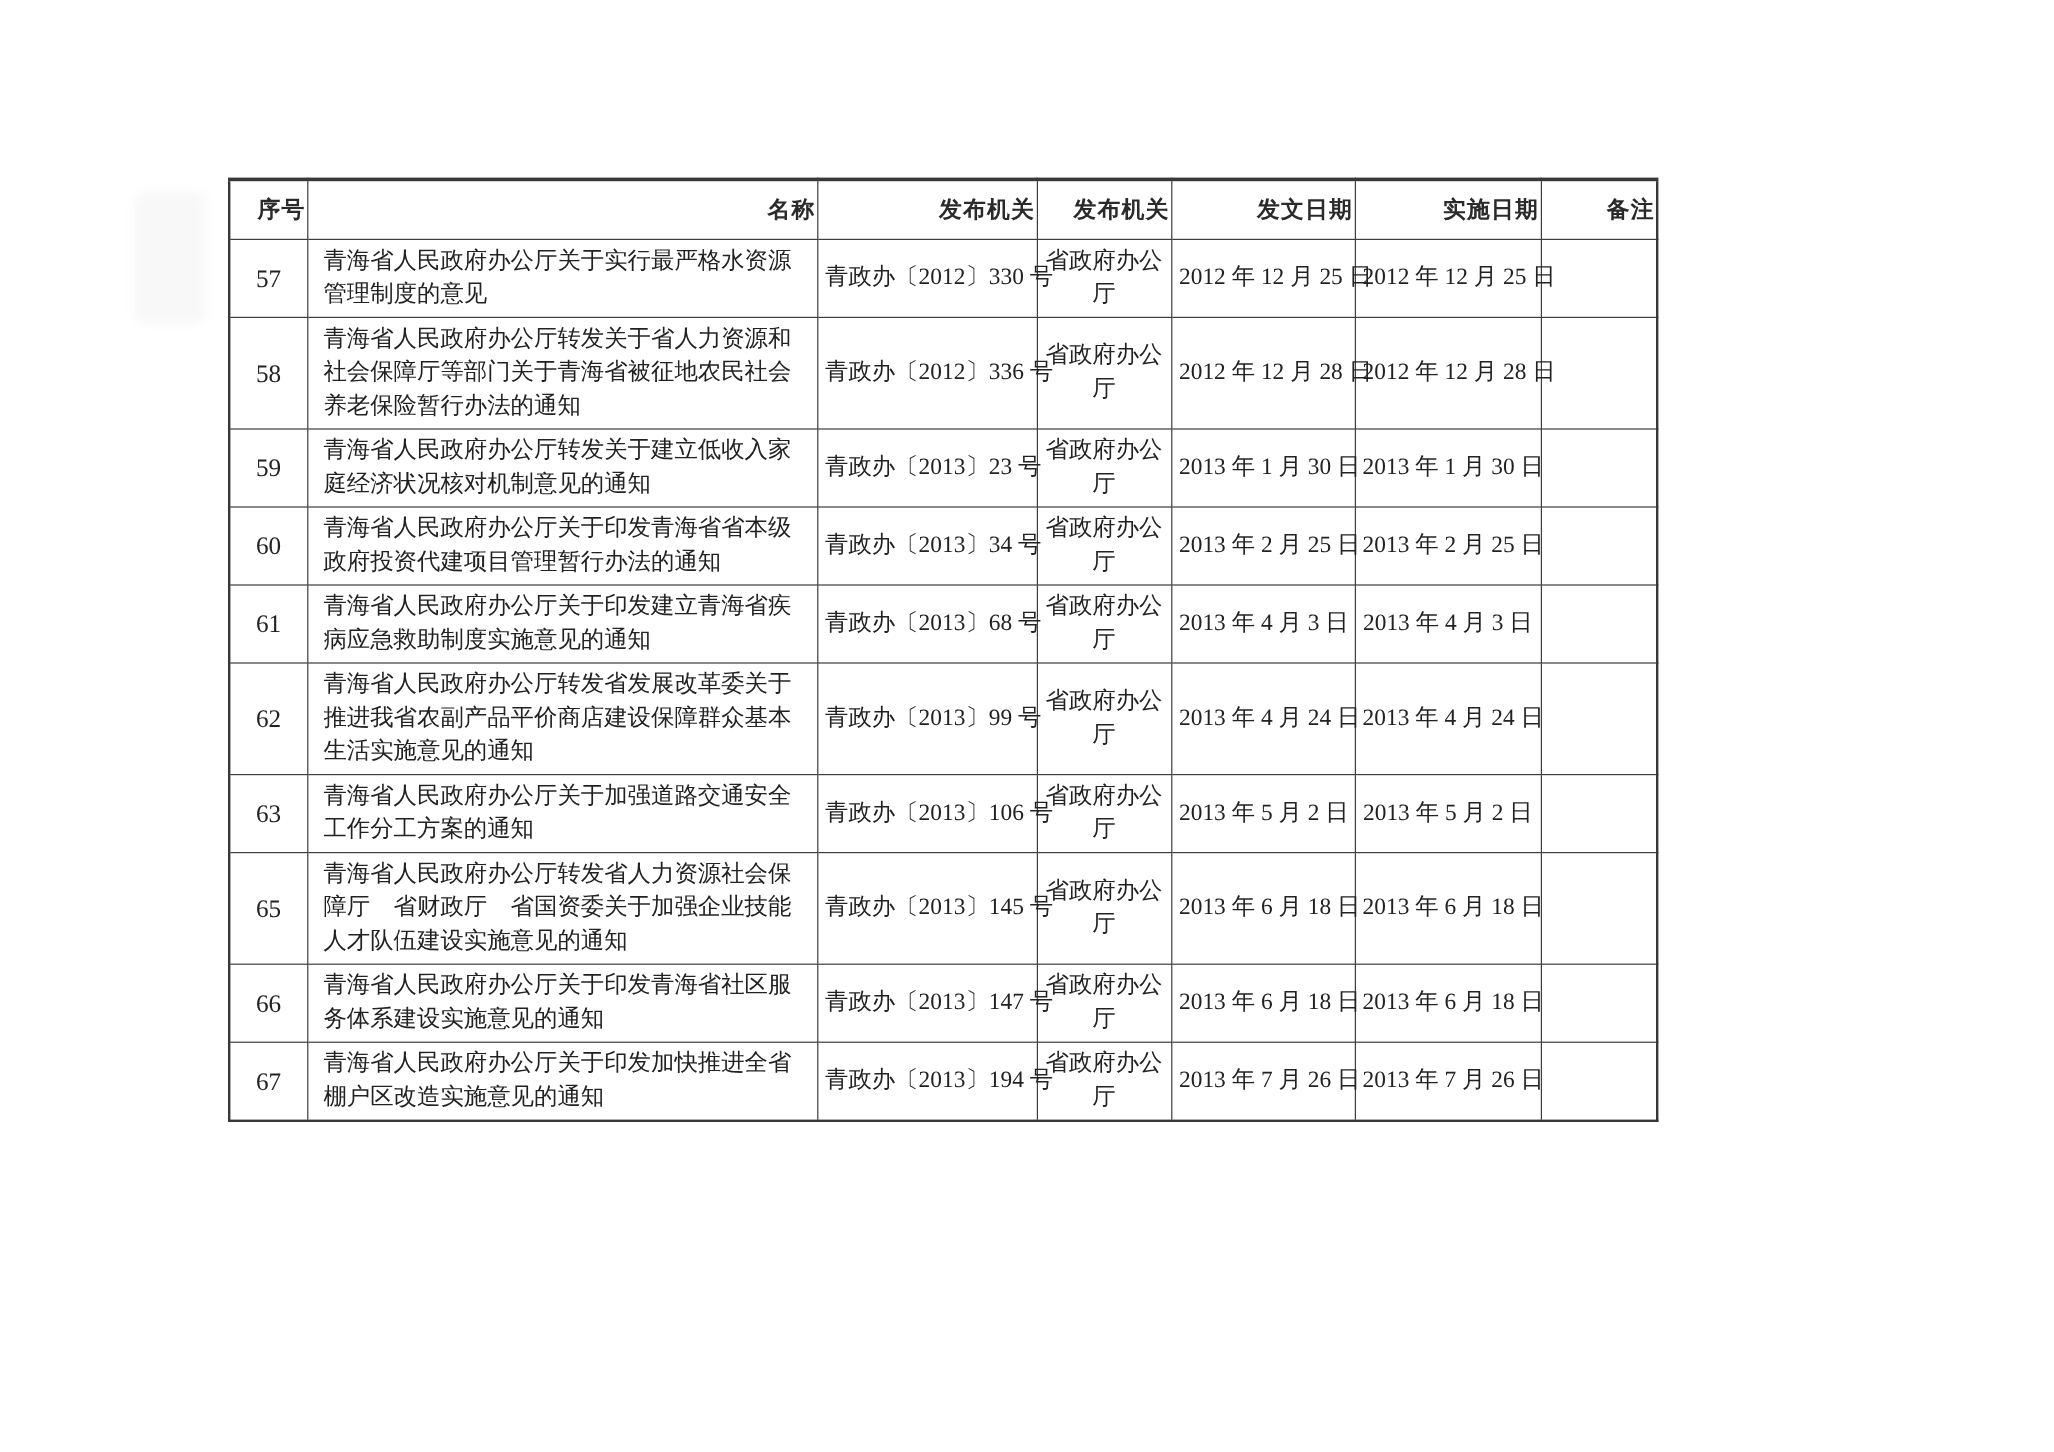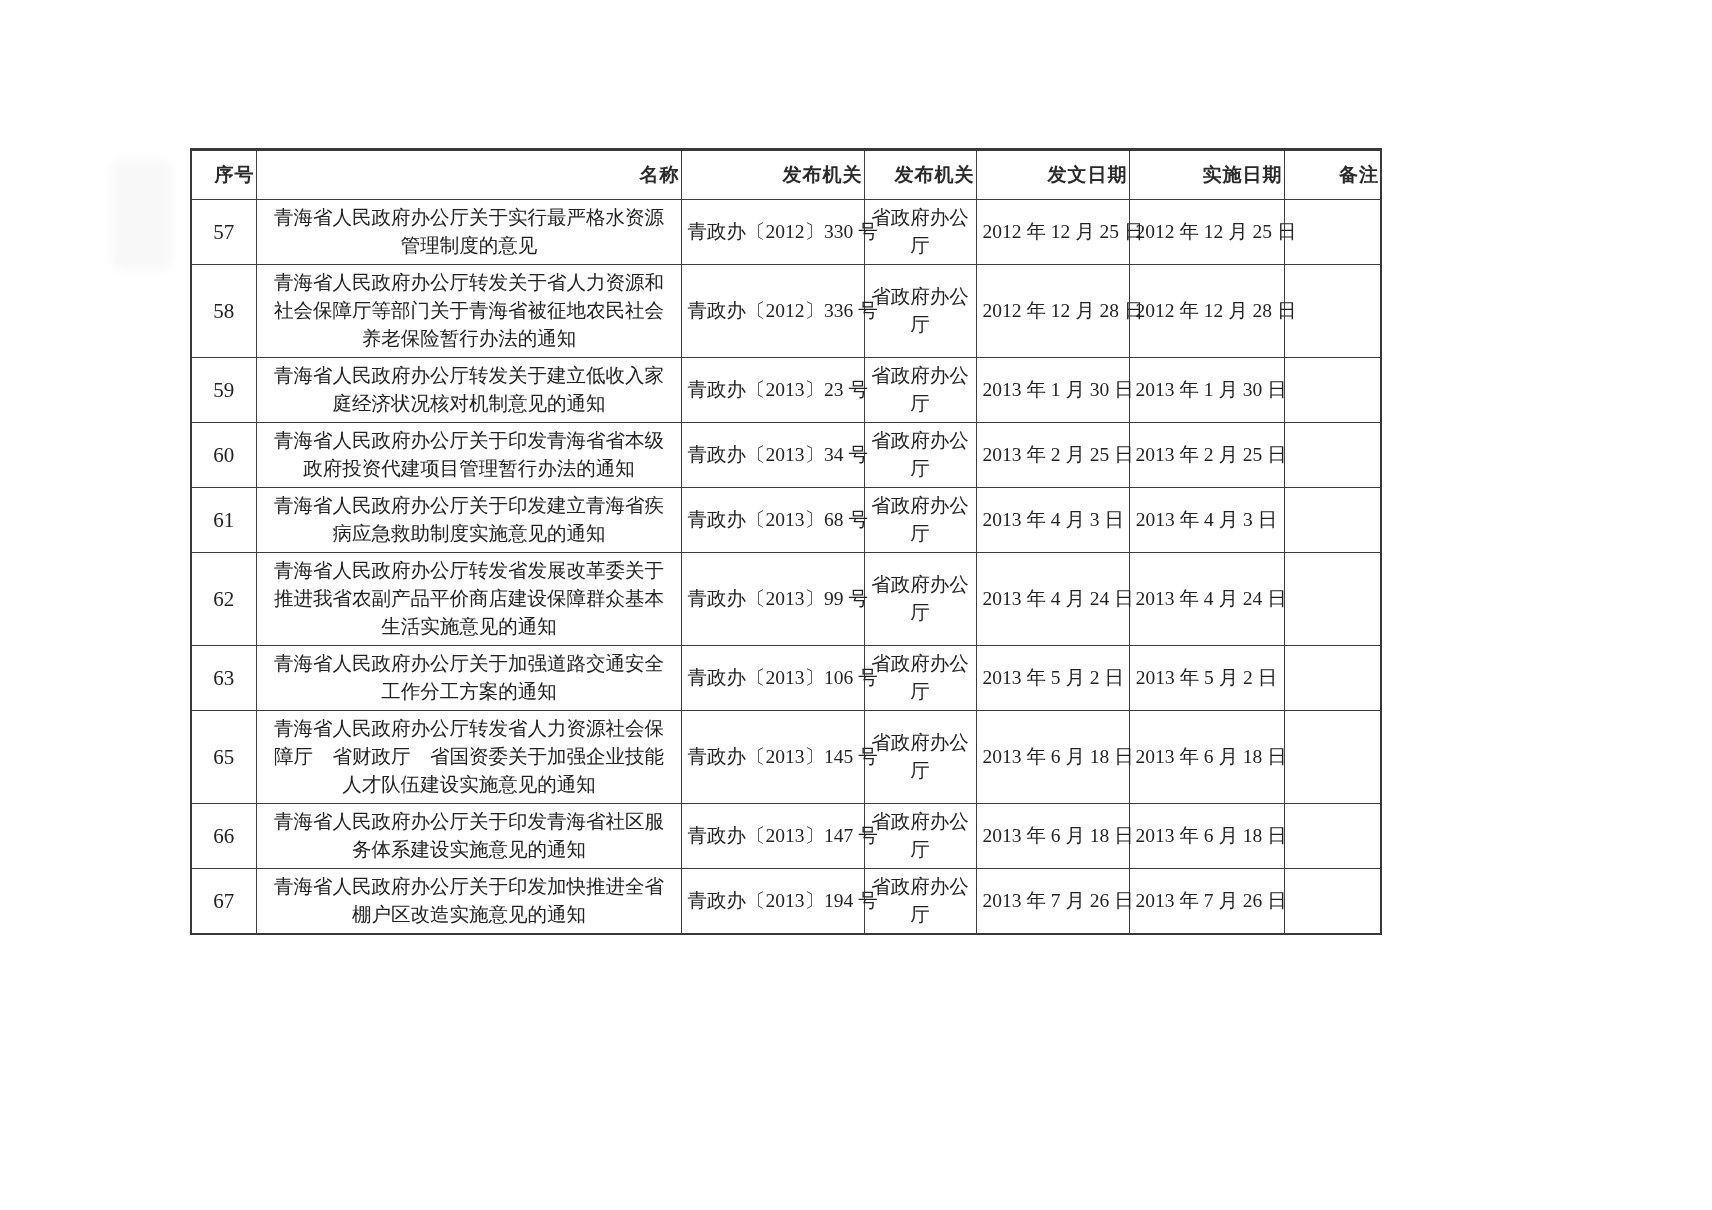--- a/index.html
+++ b/index.html
@@ -70,21 +70,21 @@
     line-height: 28px;
     vertical-align: middle;
     text-align: center;
     padding: 4px 6px;
     color: #222222;
   }
   tbody td.c-seq {
     font-size: 21px;
   }
   tbody td.c-name {
-    text-align: center;
+    text-align: left;
     padding: 4px 12px 4px 13px;
   }
   tbody td.c-docno, tbody td.c-issue, tbody td.c-impl {
     white-space: nowrap;
   }
 </style>
 </head>
 <body>
 
 <div class="page">

